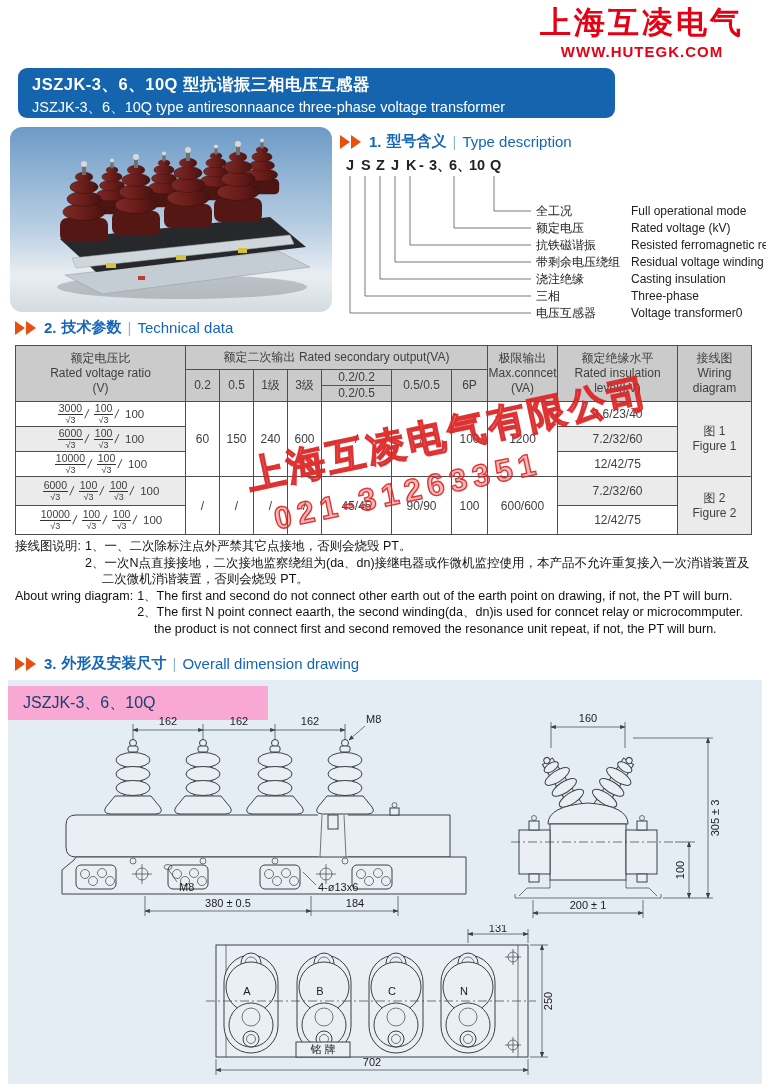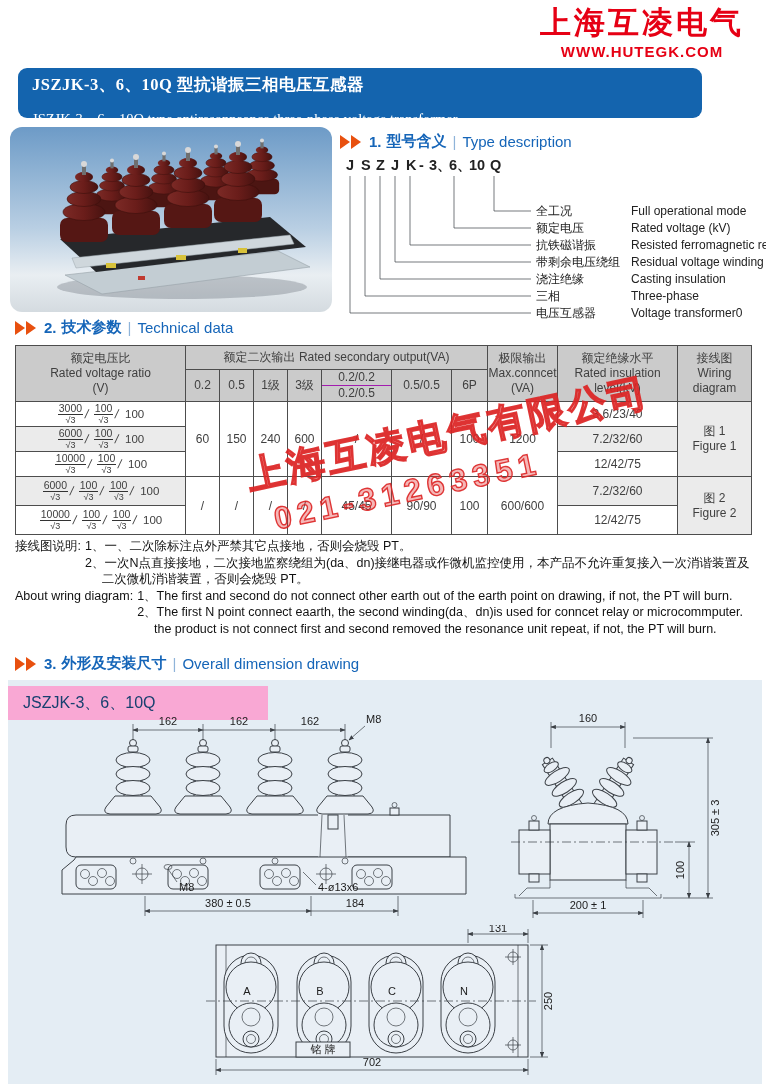--- a/index.html
+++ b/index.html
@@ -5,24 +5,24 @@
   html,body{margin:0;padding:0;background:#fff;}
   .page{position:relative;width:770px;height:1092px;background:#fff;overflow:hidden;
         font-family:"Liberation Sans",sans-serif;color:#111;}
 
   
   .brand{position:absolute;top:6px;right:26px;text-align:center;color:#e60014;}
   .brand-name{font-size:31px;font-weight:bold;letter-spacing:3px;line-height:1.1;}
   .brand-site{font-size:15px;font-weight:bold;letter-spacing:1px;margin-top:3px;}
 
   
-  .titlebar{position:absolute;left:18px;top:68px;width:684px;height:50px;background:#1464ae;
-            border-radius:9px;color:#fff;padding:6px 0 0 14px;box-sizing:border-box;font-family:Liberation Serif, serif;}
+  .titlebar{position:absolute;left:18px;top:68px;width:597px;height:50px;background:#1464ae;
+            border-radius:9px;color:#fff;padding:6px 0 0 14px;box-sizing:border-box;}
   .t-zh{font-size:16.5px;font-weight:bold;letter-spacing:.5px;}
-  .t-en{font-size:14.5px;margin-top:14px;}
+  .t-en{font-size:14.5px;margin-top:2px;}
 
   
   .photo{position:absolute;left:10px;top:127px;width:322px;height:185px;border-radius:12px;overflow:hidden;}
 
   
   .sec{position:absolute;display:flex;align-items:center;font-size:15px;color:#1565b8;white-space:nowrap;}
   .tri{display:inline-block;width:0;height:0;border-left:10px solid #e8500f;
        border-top:7px solid transparent;border-bottom:7px solid transparent;margin-right:1px;}
   .sec .num{font-weight:bold;margin:0 5px 0 7px;}
   .sec .zh{font-weight:bold;}

